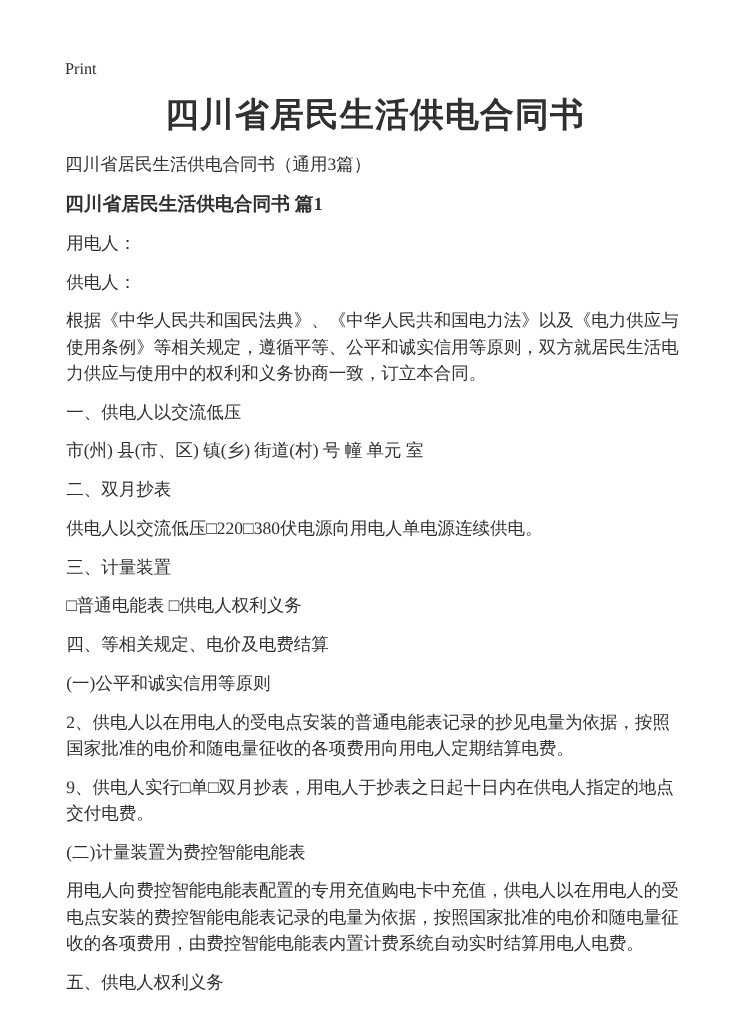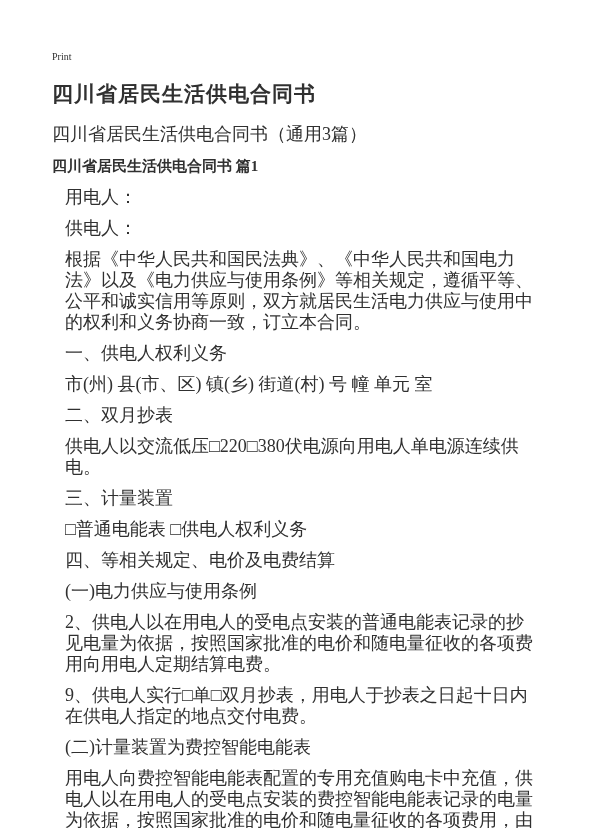--- a/index.html
+++ b/index.html
@@ -7,76 +7,76 @@
   body {
     width: 600px;
     height: 828px;
     margin: 0 auto;
     overflow: hidden;
     font-family: "Liberation Serif", "DejaVu Serif", serif;
     color: #303030;
     padding: 46px 52px 0 52px;
   }
   .print-label {
-    font-size: 10px;
+    font-size: 13px;
     line-height: 16px;
     margin: 0 0 16px 0;
     cursor: pointer;
     display: inline-block;
   }
   .doc-title {
-    font-size: 21px;
+    font-size: 27px;
     font-weight: bold;
-    text-align: left;
+    text-align: center;
     line-height: 27px;
     margin: 0 0 16px 0;
     letter-spacing: 1px;
   }
   .doc-subtitle {
-    font-size: 18px;
+    font-size: 14px;
     line-height: 21px;
     margin: 10px 0;
   }
   .part-heading {
     font-size: 15px;
     font-weight: bold;
     line-height: 22px;
     margin: 4px 0;
   }
   .para {
-    font-size: 18px;
+    font-size: 14px;
     line-height: 21px;
-    margin: 10px 13px;
+    margin: 10px 1px;
     word-break: break-all;
   }
 </style>
 </head>
 <body>
 
 
 
 <div class="print-label">Print</div>
 
 <h1 class="doc-title">四川省居民生活供电合同书</h1>
 
 <p class="doc-subtitle">四川省居民生活供电合同书（通用3篇）</p>
 
 <h2 class="part-heading">四川省居民生活供电合同书 篇1</h2>
 
 <p class="para">用电人：</p>
 <p class="para">供电人：</p>
 <p class="para">根据《中华人民共和国民法典》、《中华人民共和国电力法》以及《电力供应与使用条例》等相关规定，遵循平等、公平和诚实信用等原则，双方就居民生活电力供应与使用中的权利和义务协商一致，订立本合同。</p>
-<p class="para">一、供电人权利义务</p>
+<p class="para">一、供电人以交流低压</p>
 <p class="para">市(州) 县(市、区) 镇(乡) 街道(村) 号 幢 单元 室</p>
 <p class="para">二、双月抄表</p>
 <p class="para">供电人以交流低压□220□380伏电源向用电人单电源连续供电。</p>
 <p class="para">三、计量装置</p>
 <p class="para">□普通电能表 □供电人权利义务</p>
 <p class="para">四、等相关规定、电价及电费结算</p>
-<p class="para">(一)电力供应与使用条例</p>
+<p class="para">(一)公平和诚实信用等原则</p>
 <p class="para">2、供电人以在用电人的受电点安装的普通电能表记录的抄见电量为依据，按照国家批准的电价和随电量征收的各项费用向用电人定期结算电费。</p>
 <p class="para">9、供电人实行□单□双月抄表，用电人于抄表之日起十日内在供电人指定的地点交付电费。</p>
 <p class="para">(二)计量装置为费控智能电能表</p>
 <p class="para">用电人向费控智能电能表配置的专用充值购电卡中充值，供电人以在用电人的受电点安装的费控智能电能表记录的电量为依据，按照国家批准的电价和随电量征收的各项费用，由费控智能电能表内置计费系统自动实时结算用电人电费。</p>
 <p class="para">五、供电人权利义务</p>
 
 
 
 
 </body></html>

